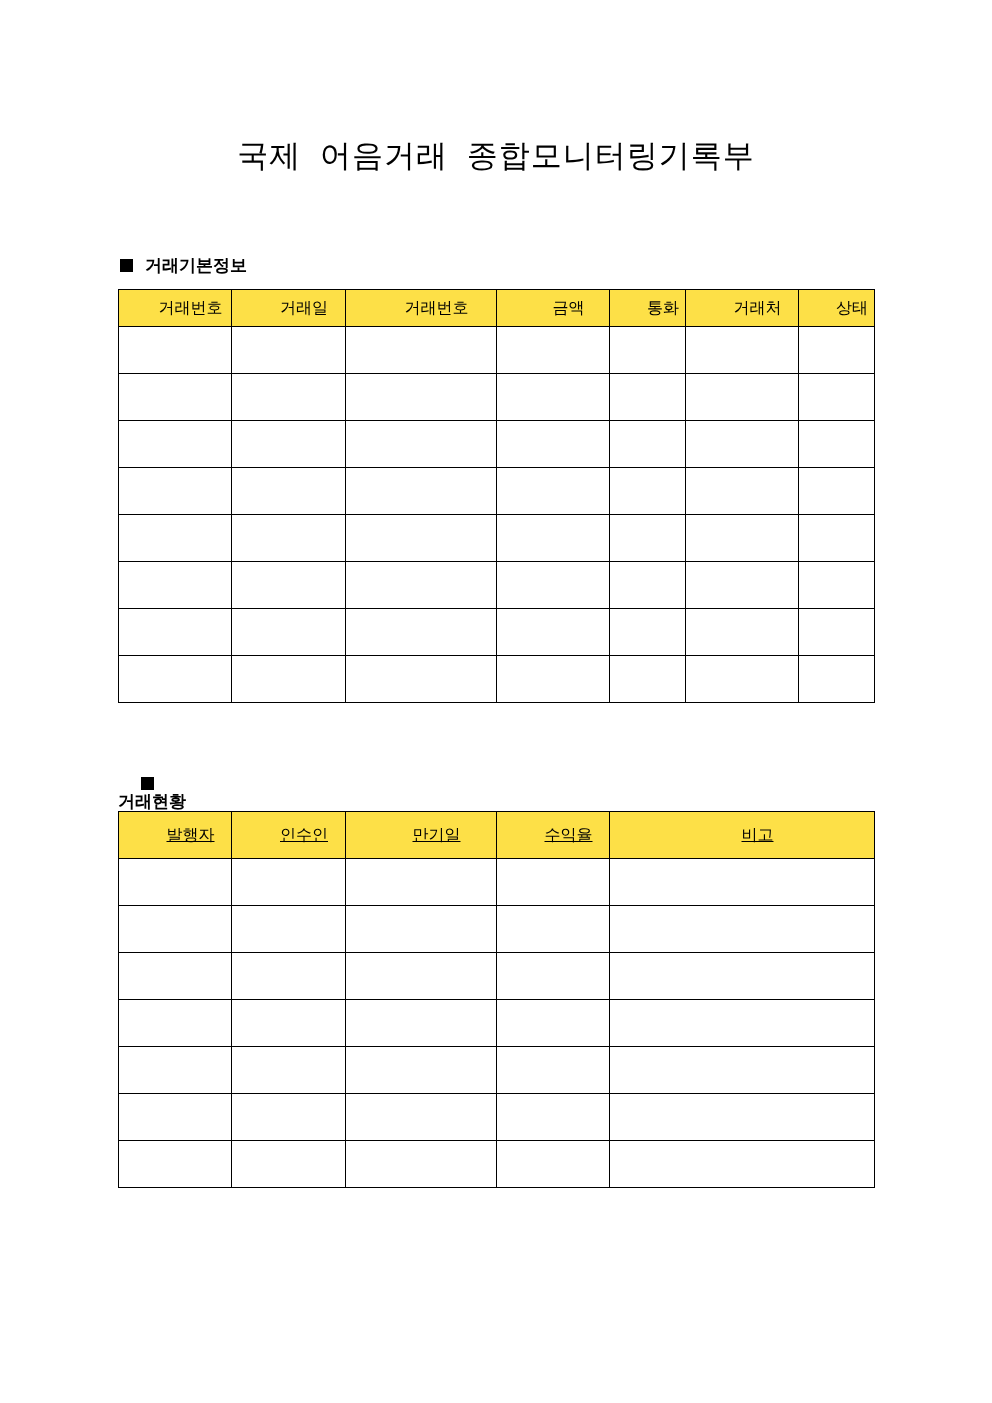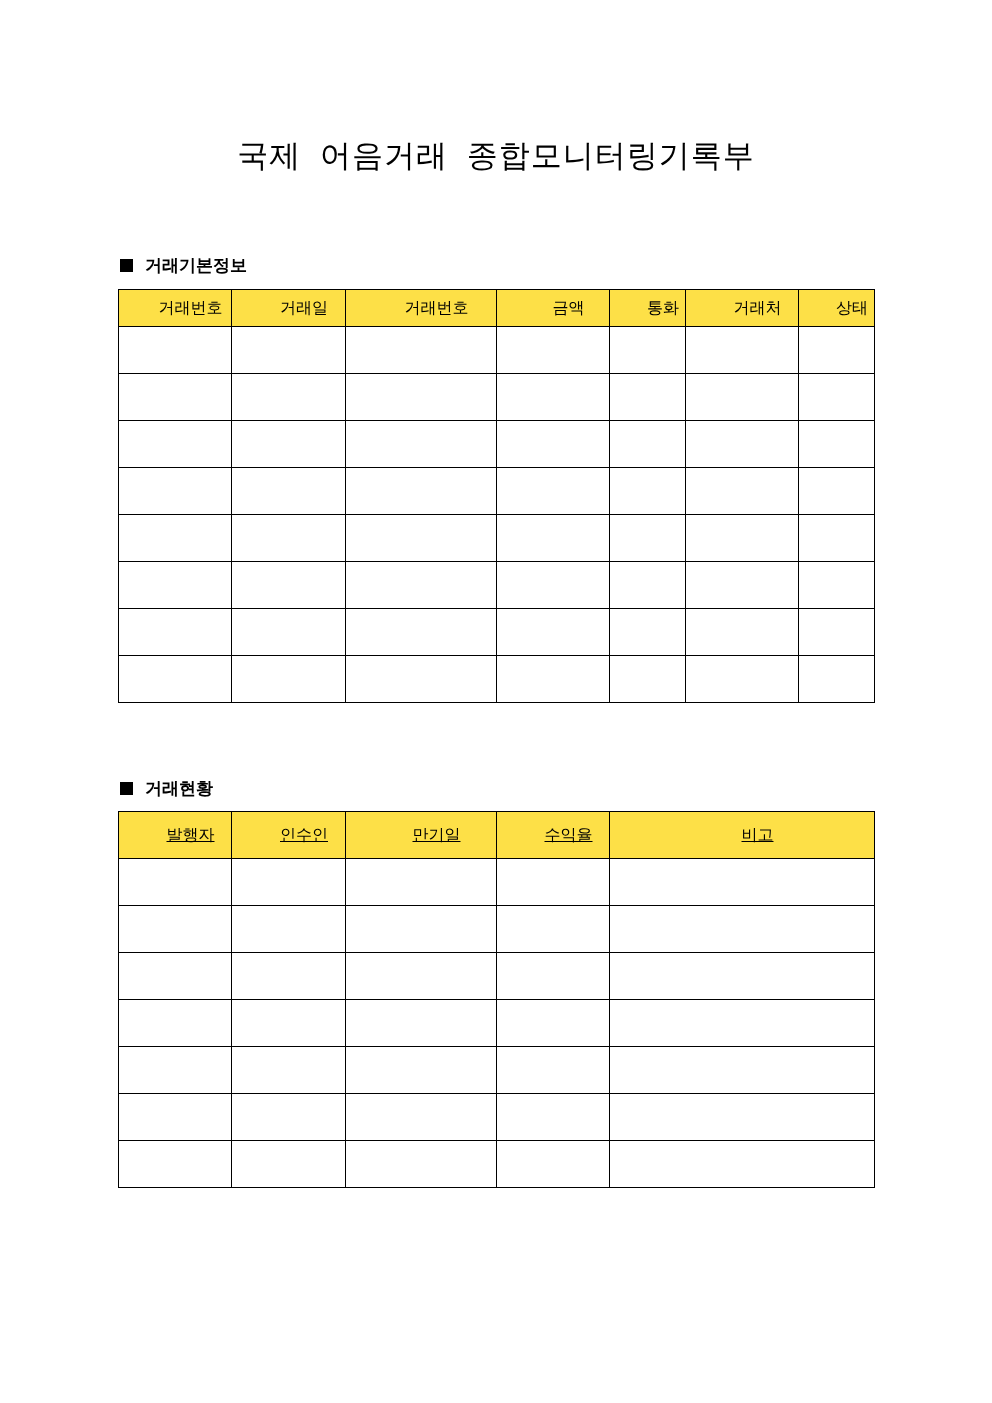--- a/index.html
+++ b/index.html
@@ -117,21 +117,21 @@
         <td></td>
         <td></td>
         <td></td>
         <td></td>
         <td></td>
         <td></td>
       </tr>
     </tbody>
 </table>
 
-<div class="section" style="top:777px;">
+<div class="section" style="top:777px;flex-direction:column;">
   <span class="sq"></span>
   <span>거래현황</span>
 </div>
 
 <table id="t2">
   <colgroup>
     <col style="width:113px">
       <col style="width:114px">
       <col style="width:151px">
       <col style="width:113px">

